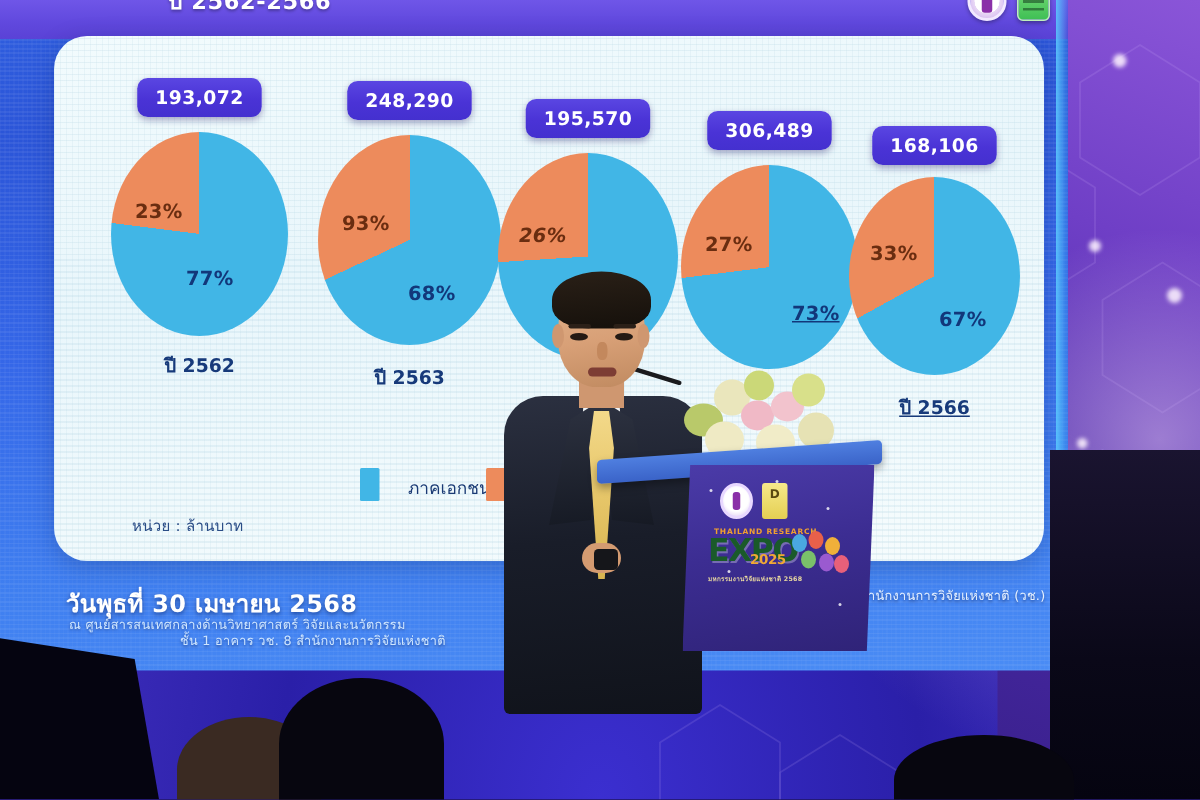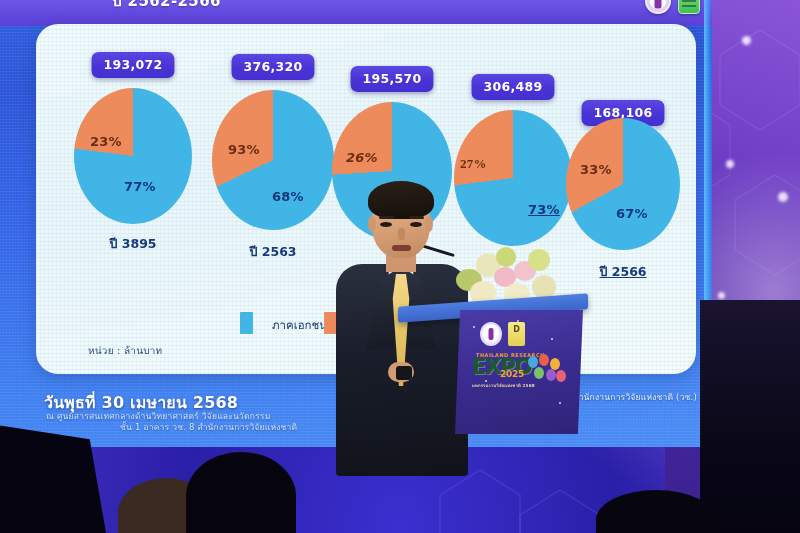--- a/index.html
+++ b/index.html
@@ -319,55 +319,55 @@
 
     <div class="slide-card">
       <div class="slide-card-grid"></div>
 
       <div class="pie-wrap" style="left:32px; top:28px; width:130px; height:260px;">
         <div class="badge" style="top:0;">193,072</div>
         <div class="pie" style="top:36px;width:118px;height:136px;
              background:conic-gradient(#41B6E6 0deg 277.2deg, #ED8B5C 277.2deg 360deg);"></div>
         <div class="pie-lbl lbl-orange" style="left:22px; top:82px;">23%</div>
         <div class="pie-lbl lbl-blue" style="left:56px; top:127px;">77%</div>
-        <div class="year" style="top:182px;">ปี 3895</div>
+        <div class="year" style="top:182px;">ปี 2562</div>
       </div>
 
       <div class="pie-wrap" style="left:170px; top:30px; width:134px; height:260px;">
-        <div class="badge" style="top:0;">376,320</div>
+        <div class="badge" style="top:0;">248,290</div>
         <div class="pie" style="top:36px;width:122px;height:140px;
              background:conic-gradient(#41B6E6 0deg 244.8deg, #ED8B5C 244.8deg 360deg);"></div>
         <div class="pie-lbl lbl-orange" style="left:22px; top:88px;">93%</div>
         <div class="pie-lbl lbl-blue" style="left:66px; top:135px;">68%</div>
         <div class="year" style="top:188px;">ปี 2563</div>
       </div>
 
       <div class="pie-wrap" style="left:290px; top:42px; width:132px; height:250px;">
         <div class="badge" style="top:0;">195,570</div>
         <div class="pie" style="top:36px;width:120px;height:138px;
              background:conic-gradient(#41B6E6 0deg 266.4deg, #ED8B5C 266.4deg 360deg);"></div>
         <div class="pie-lbl lbl-orange" style="left:20px; top:84px;font-style:italic;">26%</div>
         <div class="year" style="top:186px;"></div>
       </div>
 
       <div class="pie-wrap" style="left:412px; top:50px; width:130px; height:250px;">
         <div class="badge" style="top:0;">306,489</div>
         <div class="pie" style="top:36px;width:118px;height:136px;
              background:conic-gradient(#41B6E6 0deg 262.8deg, #ED8B5C 262.8deg 360deg);"></div>
-        <div class="pie-lbl lbl-orange" style="left:12px; top:82px;font-family:Liberation Serif, serif;">27%</div>
+        <div class="pie-lbl lbl-orange" style="left:22px; top:82px;">27%</div>
         <div class="pie-lbl lbl-blue" style="left:80px; top:128px;text-decoration:underline;">73%</div>
         <div class="year" style="top:186px;"></div>
       </div>
 
       <div class="pie-wrap" style="left:524px; top:60px; width:126px; height:250px;">
-        <div class="badge" style="top:16px;">168,106</div>
+        <div class="badge" style="top:0;">168,106</div>
         <div class="pie" style="top:34px;width:114px;height:132px;
              background:conic-gradient(#41B6E6 0deg 241.2deg, #ED8B5C 241.2deg 360deg);"></div>
         <div class="pie-lbl lbl-orange" style="left:20px; top:78px;">33%</div>
-        <div class="pie-lbl lbl-blue" style="left:56px; top:122px;">67%</div>
+        <div class="pie-lbl lbl-blue" style="left:66px; top:122px;">67%</div>
         <div class="year" style="top:178px;text-decoration:underline;">ปี 2566</div>
       </div>
 
       <div class="legend" style="left:204px; top:288px;">
         <span class="swatch" style="background:#41B6E6;"></span>
         <span class="legend-txt">ภาคเอกชน</span>
       </div>
       <div class="legend" style="left:288px; top:288px;">
         <span class="swatch" style="background:#ED8B5C;"></span>
         <span class="legend-txt"></span>

